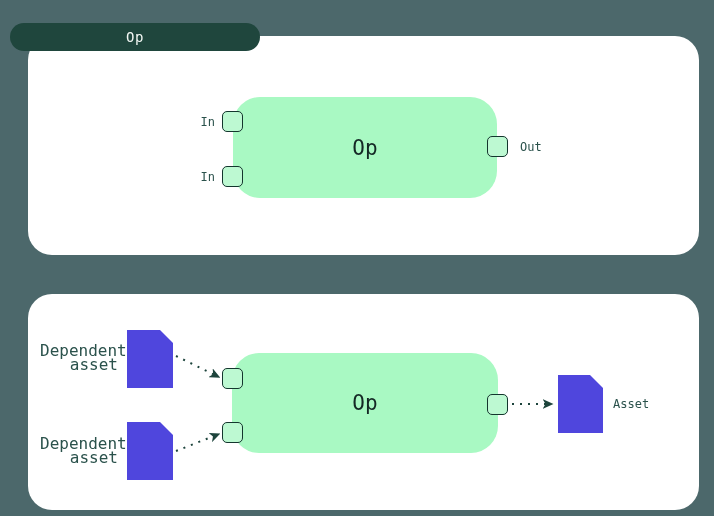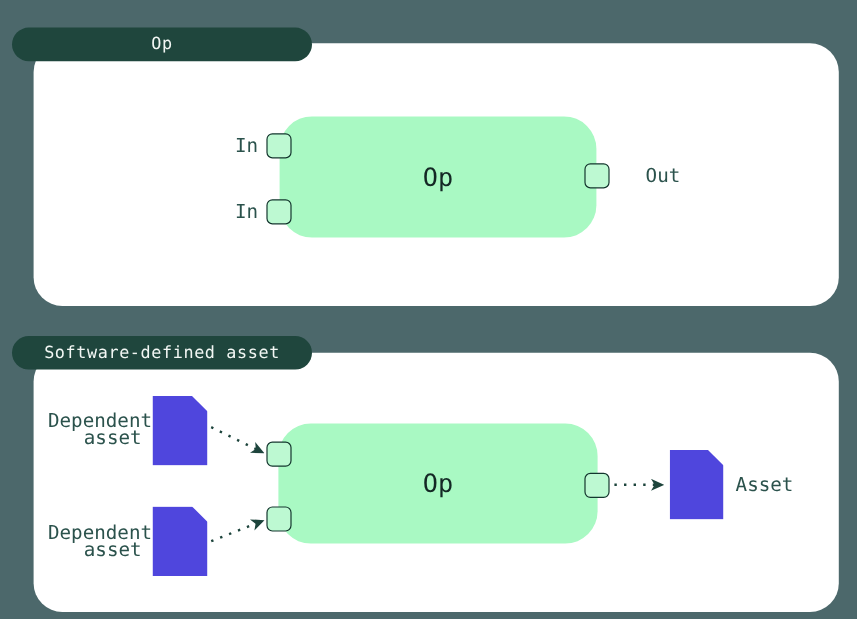--- a/index.html
+++ b/index.html
@@ -29,21 +29,21 @@
   }
   .opbox-1{left:233px;top:87px;width:264px;height:101px;}
   .opbox-2{left:232px;top:343px;width:266px;height:100px;}
   .port{
     position:absolute;width:21px;height:21px;box-sizing:border-box;
     background:var(--port-fill,#bdf9d2);
     border:1.6px solid var(--port-border,#14362e);border-radius:5px;z-index:3;
   }
   .txt{
     position:absolute;color:var(--label-text,#2b524c);
-    font-size:16px;line-height:14px;z-index:3;
+    font-size:12px;line-height:14px;z-index:3;
   }
   .r{text-align:right;}
   .doc{
     position:absolute;background:var(--asset-doc,#4f46dd);z-index:1;
     clip-path:polygon(0 0,calc(100% - 13px) 0,100% 13px,100% 100%,0 100%);
   }
   .dep{font-size:16px;width:78px;}
   svg.arrows{position:absolute;left:0;top:0;z-index:2;pointer-events:none;}
   .arrow-line{
     stroke:var(--arrow,#1d443c);stroke-width:2;fill:none;stroke-dasharray:2 6;
@@ -63,26 +63,23 @@
   <div class="opbox opbox-1">
     <span>Op</span>
   </div>
 
   <div class="port" style="left:222px;top:101px;"></div>
   <div class="port" style="left:222px;top:156px;"></div>
   <div class="port" style="left:487px;top:126px;"></div>
 
   <div class="txt r" style="left:189px;top:105px;width:26px;">In</div>
   <div class="txt r" style="left:189px;top:160px;width:26px;">In</div>
-  <div class="txt" style="left:538px;top:130px;">Out</div>
+  <div class="txt" style="left:520px;top:130px;">Out</div>
 
   <div class="panel panel-sda"></div>
-  <div class="tab tab-sda">
-    <span>Software-defined asset</span>
-  </div>
 
   <div class="opbox opbox-2">
     <span>Op</span>
   </div>
 
   <div class="port" style="left:222px;top:358px;"></div>
   <div class="port" style="left:222px;top:412px;"></div>
   <div class="port" style="left:487px;top:384px;"></div>
 
   <div class="doc" style="left:127px;top:320px;width:46px;height:58px;"></div>

